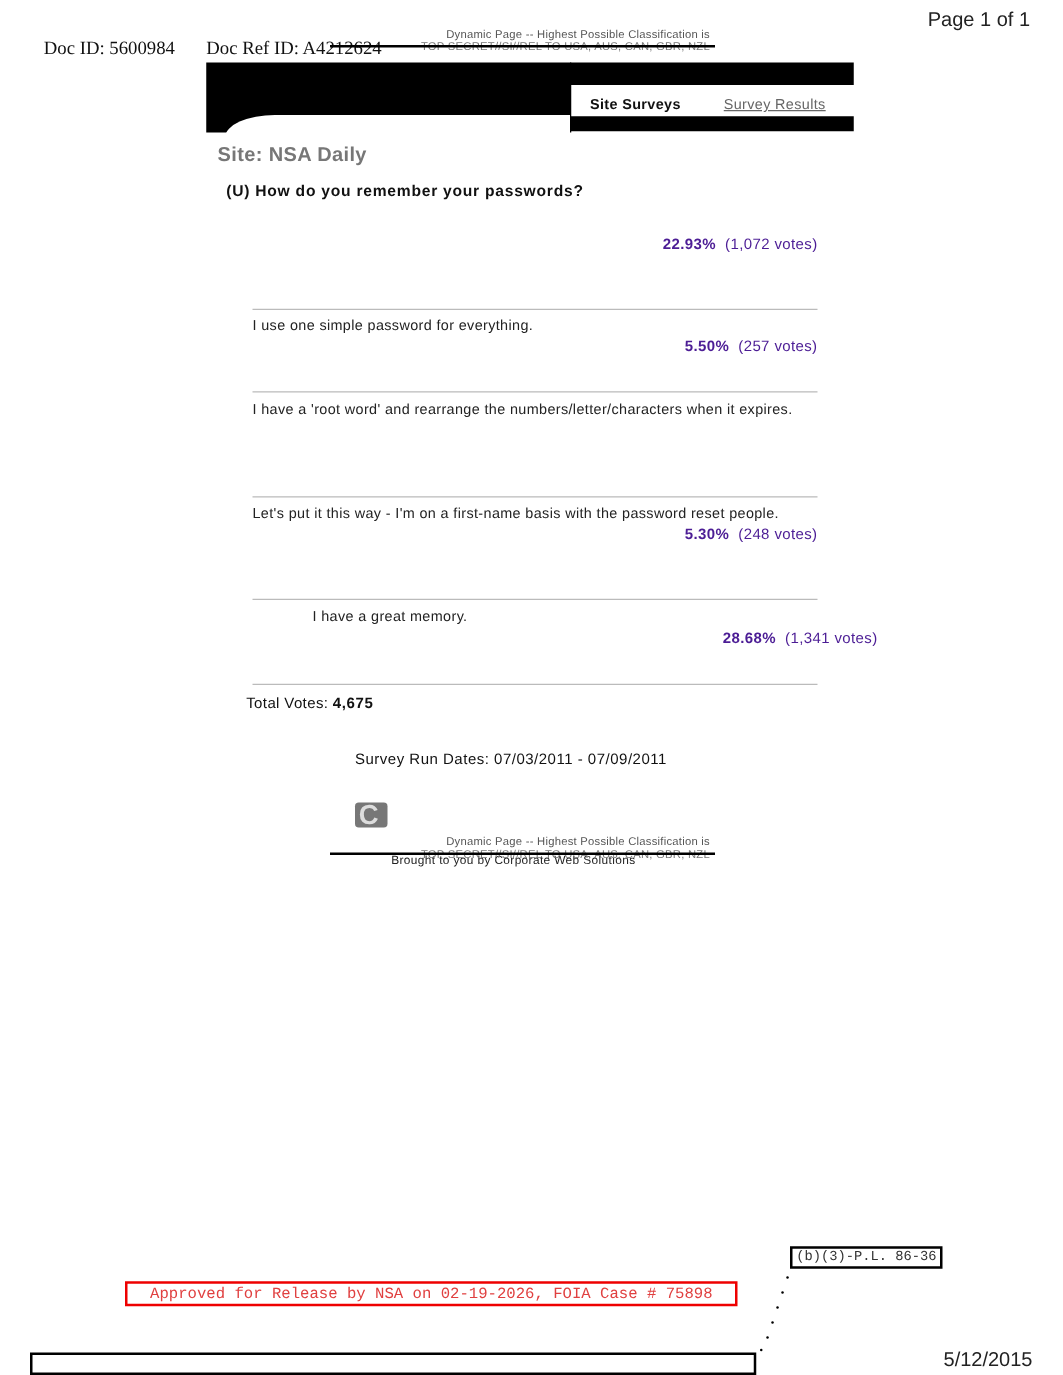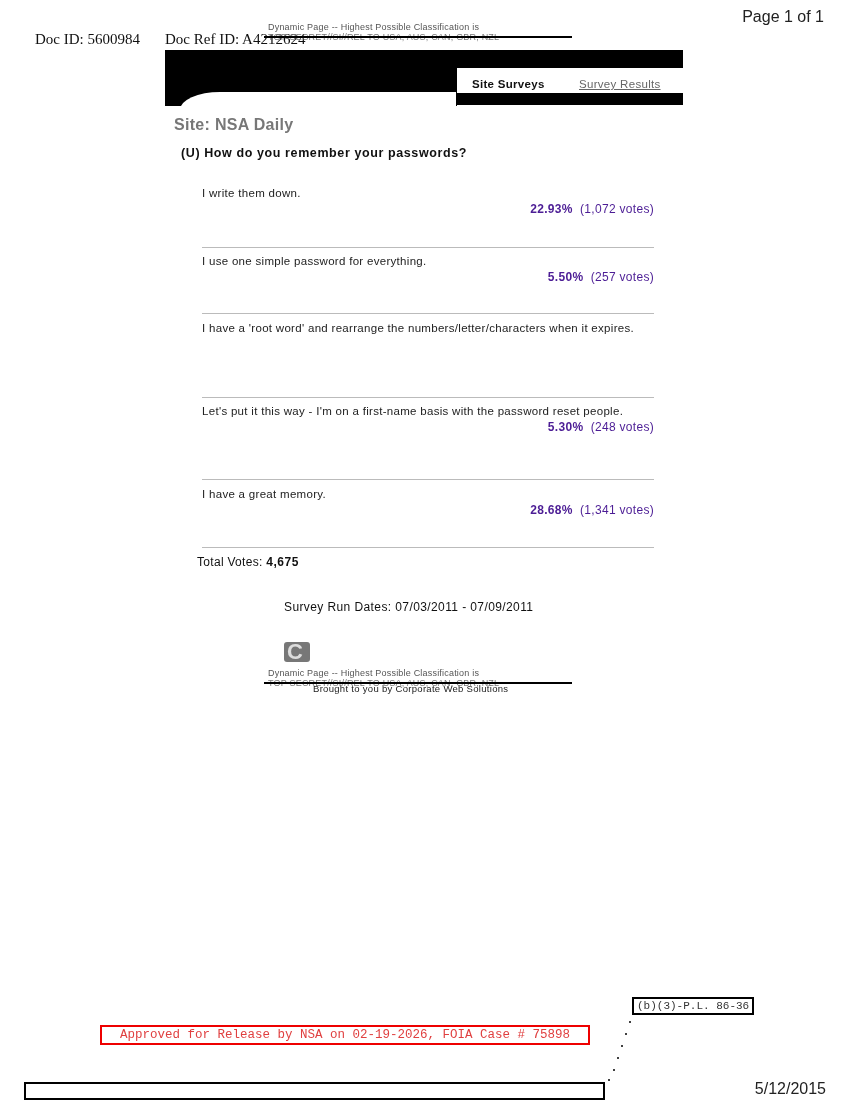--- a/index.html
+++ b/index.html
@@ -9,21 +9,21 @@
     font-family: "Liberation Sans", sans-serif;
   }
   .abs { position: absolute; }
   .serif { font-family: "Liberation Serif", serif; }
   .mono { font-family: "Liberation Mono", monospace; }
 
   #page-num { top: 8px; right: 26px; font-size: 16px; color: #222; }
   #doc-id { top: 31px; left: 35px; font-size: 15px; }
   #doc-ref { top: 31px; left: 165px; font-size: 15px; }
 
-  .class-banner { font-size: 9px; color: #555; text-align: left; letter-spacing: 0.2px; line-height: 10px; }
+  .class-banner { font-size: 9px; color: #555; text-align: right; letter-spacing: 0.2px; line-height: 10px; }
   .class-banner .l2 { position: relative; color: #777; }
   .class-banner .strike { position: absolute; left: -4px; right: -4px; top: 4px; height: 2px; background: #000; }
 
   #top-banner { top: 22px; left: 268px; width: 300px; }
 
   
   #hdr-left { top: 50px; left: 165px; width: 292px; height: 56px; background: #000; }
   #hdr-left-curve { top: 92px; left: 180px; width: 276px; height: 20px; background: #fff; border-top-left-radius: 40px 18px; }
   #hdr-right-top { top: 50px; left: 456px; width: 227px; height: 18px; background: #000; }
   #hdr-right-bot { top: 93px; left: 456px; width: 227px; height: 12px; background: #000; }
@@ -71,21 +71,20 @@
 <div class="abs" id="hdr-left-curve"></div>
 <div class="abs" id="hdr-right-top"></div>
 <div class="abs" id="hdr-right-bot"></div>
 <div class="abs tab" id="tab-site-surveys">Site Surveys</div>
 <div class="abs tab" id="tab-survey-results">Survey Results</div>
 
 <div class="abs" id="site-label">Site: NSA Daily</div>
 <div class="abs" id="question">(U) How do you remember your passwords?</div>
 
 <div class="answer" style="top:186px;">
-  <div class="atext">I write them down.</div>
   <div class="aresult"><span class="pct">22.93%</span>&nbsp;&nbsp;<span>(1,072 votes)</span></div>
 </div>
 <div class="divider" style="top:247px;"></div>
 
 <div class="answer" style="top:254px;">
   <div class="atext">I use one simple password for everything.</div>
   <div class="aresult"><span class="pct">5.50%</span>&nbsp;&nbsp;<span>(257 votes)</span></div>
 </div>
 <div class="divider" style="top:313px;"></div>
 
@@ -93,21 +92,21 @@
   <div class="atext">I have a 'root word' and rearrange the numbers/letter/characters  when it expires.</div>
 </div>
 <div class="divider" style="top:397px;"></div>
 
 <div class="answer" style="top:404px;">
   <div class="atext" style="width:430px;">Let's put it this way - I'm on a first-name basis with the password reset people.</div>
   <div class="aresult"><span class="pct">5.30%</span>&nbsp;&nbsp;<span>(248 votes)</span></div>
 </div>
 <div class="divider" style="top:479px;"></div>
 
-<div class="answer" style="top:487px;">
+<div class="answer" style="top:487px;margin-left:48px;">
   <div class="atext">I have a great memory.</div>
   <div class="aresult"><span class="pct">28.68%</span>&nbsp;&nbsp;<span>(1,341 votes)</span></div>
 </div>
 <div class="divider" style="top:547px;"></div>
 
 <div class="abs" id="total"><span>Total Votes:</span>&nbsp;<b>4,675</b></div>
 <div class="abs" id="run-dates">Survey Run Dates: 07/03/2011 - 07/09/2011</div>
 
 <div class="abs" id="cws-logo">
     <span>C</span>

